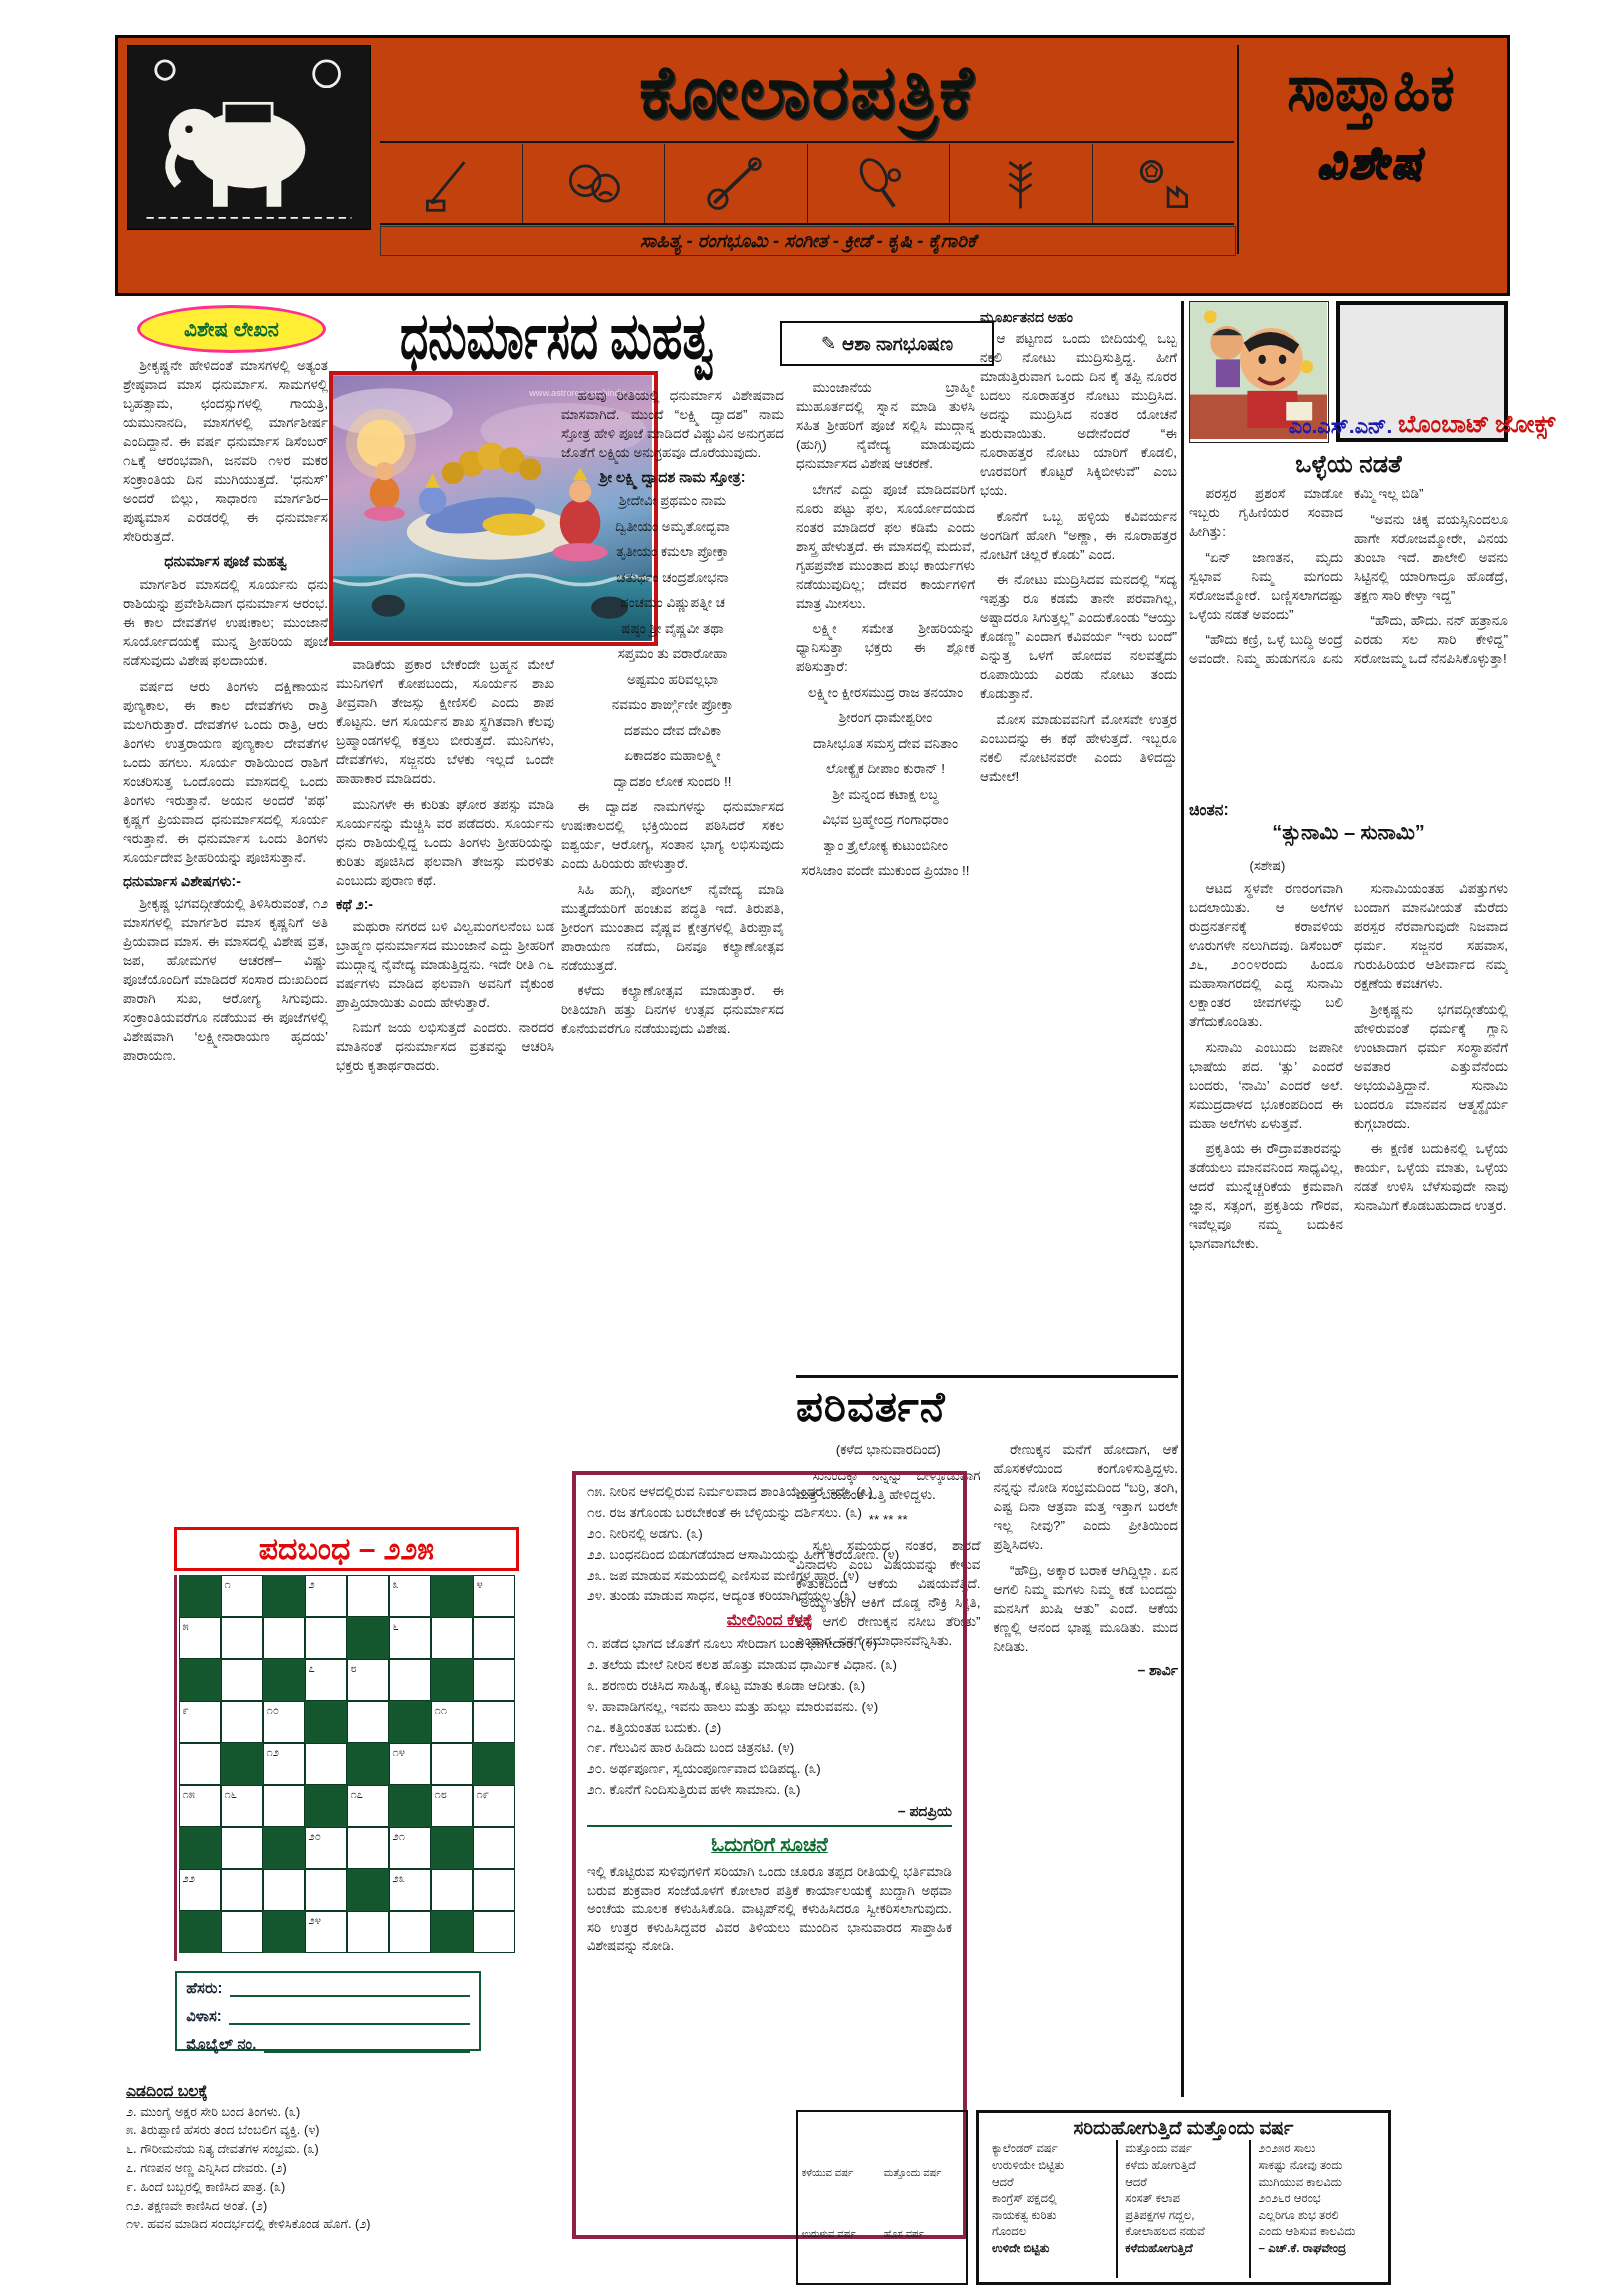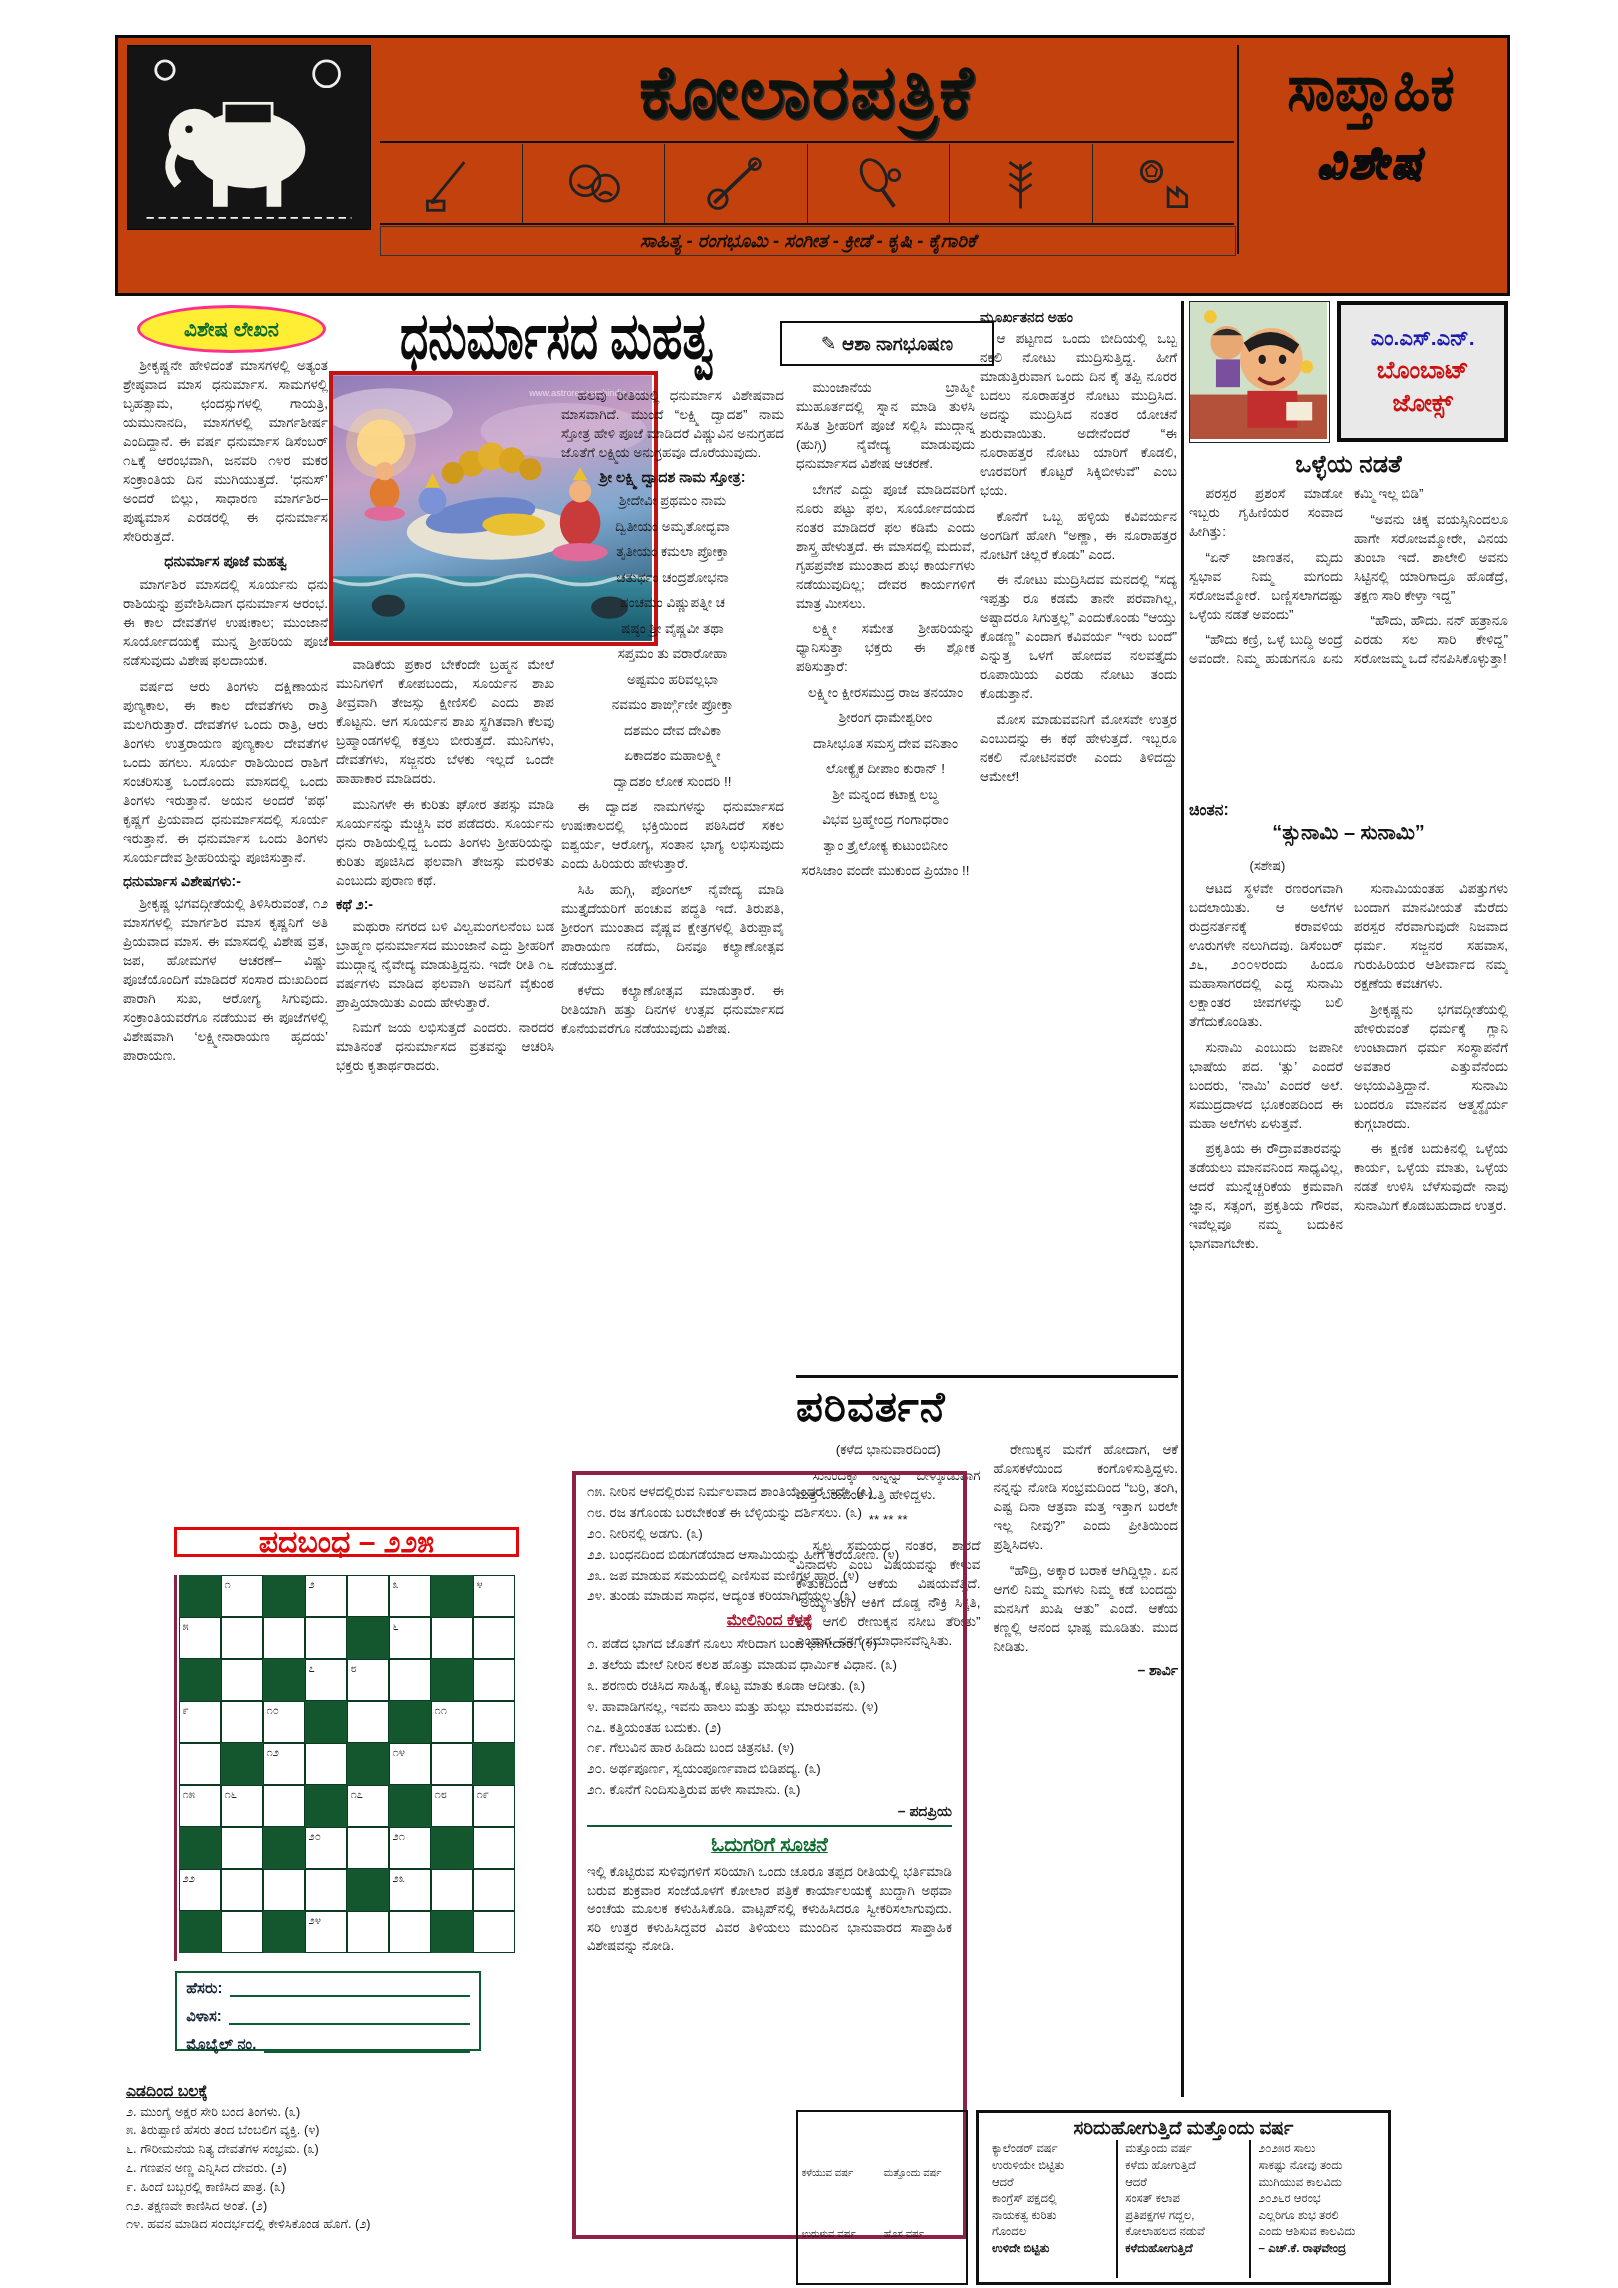--- a/index.html
+++ b/index.html
@@ -53,37 +53,37 @@
   .col3{left:561px;top:386px;width:223px;height:1135px;}
   .col4{left:796px;top:378px;width:179px;height:995px;}
   .col5{left:980px;top:305px;width:197px;height:1071px;}
   .vrule{left:1181px;top:301px;width:2.8px;height:1796px;background:#111;}
   .hrule1{left:796px;top:1375px;width:382px;height:2.8px;background:#111;}
 
   
   .jokes{left:1189px;top:301px;width:319px;height:144px;display:flex;gap:7.4px;}
   .cartoon{width:140px;height:140px;border:1.8px solid #222;overflow:hidden;}
   .jokesbox{width:164px;height:133px;background:#e9e9e9;border:4.6px solid #0c0c0c;
-            display:flex;flex-direction:column;align-items:center;justify-content:center;gap:5.5px;}
+            display:flex;flex-direction:row;align-items:flex-end;justify-content:center;gap:5.5px;}
   .jk1{font-size:21px;font-weight:bold;color:#1c1cae;}
   .jk2{font-size:24px;font-weight:bold;color:#cc1111;}
   .joketitle{left:1189px;top:450px;width:319px;text-align:center;font-size:24px;font-weight:bold;}
   .jokebody{left:1189px;top:484px;width:319px;height:314px;column-count:2;column-gap:11px;overflow:hidden;}
   .chintlabel{left:1189px;top:801px;width:129px;font-size:15.7px;font-weight:bold;}
   .chinttitle{left:1189px;top:821px;width:319px;text-align:center;font-size:20px;font-weight:800;}
   .chintnote{left:1189px;top:858px;width:157px;text-align:center;font-size:13px;}
   .chintbody{left:1189px;top:879px;width:319px;height:1216px;column-count:2;column-gap:11px;overflow:hidden;}
 
   
   .serial{left:796px;top:1383px;width:382px;height:722px;overflow:hidden;}
   .serialtitle{font-size:42px;font-weight:900;letter-spacing:0.9px;margin:0 0 9.2px;color:#0b0b0b;}
   .serialbody{column-count:2;column-gap:13px;}
 
   
-  .cwtitle{left:174px;top:1527px;width:345px;height:30px;border:3.7px solid #e00808;box-sizing:border-box;
+  .cwtitle{left:174px;top:1527px;width:345px;height:44px;border:3.7px solid #e00808;box-sizing:border-box;
            display:flex;align-items:center;justify-content:center;font-size:30px;font-weight:900;color:#e00808;}
   .cwwrap{left:174px;top:1575px;width:343px;height:386px;border-left:3.7px solid #8e2246;box-sizing:border-box;padding-left:1.8px;}
   .cwgrid{display:grid;grid-template-columns:repeat(8,42px);grid-auto-rows:42px;}
   .cw-cell{border:0.9px solid #0b3b22;background:#fff;position:relative;box-sizing:border-box;}
   .cw-blk{background:#14572f;border-color:#14572f;}
   .cw-num{position:absolute;left:2.8px;top:1.8px;font-size:11px;color:#222;}
   .form{left:175px;top:1971px;width:306px;height:80px;border:2.8px solid #0b5c35;box-sizing:border-box;
         padding:7.4px 9.2px;font-size:14.8px;font-weight:bold;color:#123;}
   .formrow{display:flex;align-items:flex-end;margin-bottom:11px;}
   .formline{flex:1;border-bottom:2.8px solid #0b5c35;margin-left:7.4px;height:13px;}

